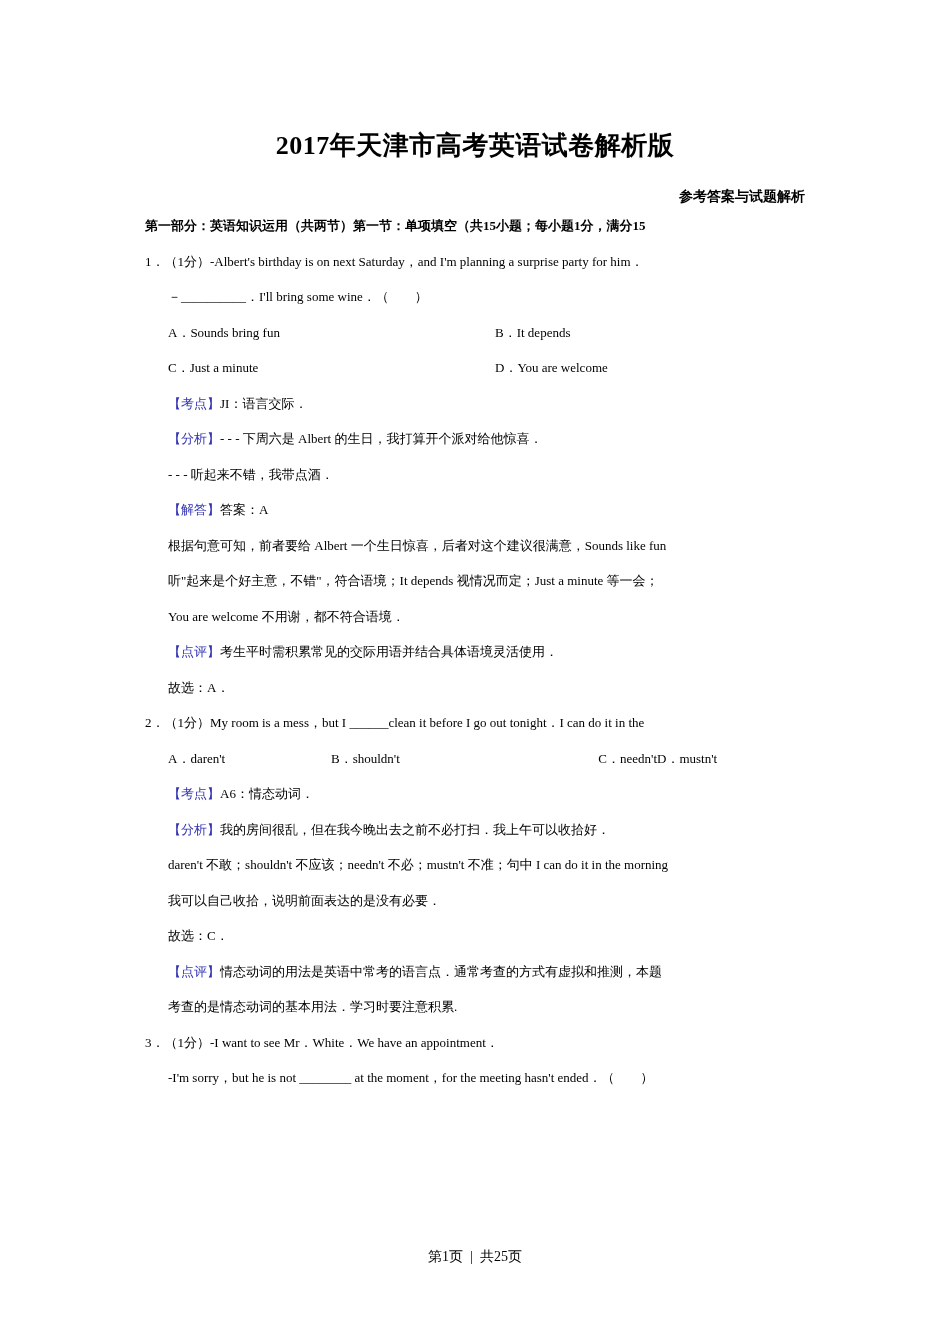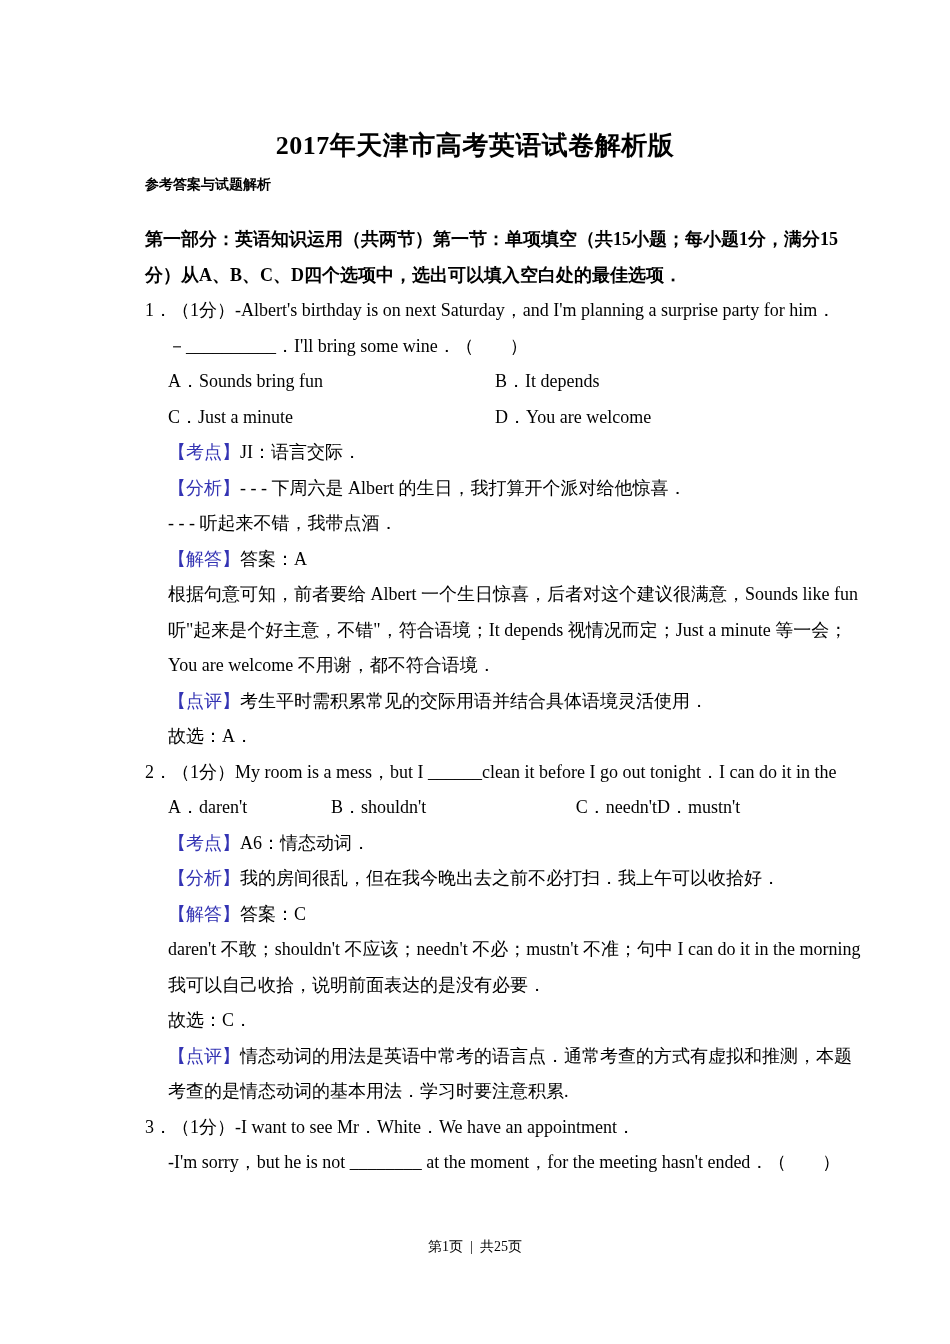--- a/index.html
+++ b/index.html
@@ -9,53 +9,52 @@
     font-family:"Liberation Serif","DejaVu Serif",serif;
     color:#000000;
     position:relative;
     overflow:hidden;
     --accent:#3333b3;
   }
   .page { position:relative; width:950px; height:1344px; background:#ffffff; }
   .content { padding:130px 145px 0 145px; }
   .doc-title {
     text-align:center; font-size:26px; font-weight:bold;
-    line-height:32px; margin-bottom:14px; letter-spacing:0.5px;
+    line-height:32px; margin-bottom:26px; letter-spacing:0.5px;
   }
   .doc-subtitle {
-    text-align:left; font-size:14px; font-weight:bold;
-    line-height:18px; margin-bottom:28px;
+    text-align:right; font-size:14px; font-weight:bold;
+    line-height:18px; margin-bottom:2px;
   }
   .section-intro .line { font-weight:bold; }
   .line {
-    font-size:18px; line-height:35.5px; white-space:pre;
+    font-size:13px; line-height:35.5px; white-space:pre;
   }
   .indent { padding-left:23px; }
   .label { color:var(--accent); }
   .opt { display:inline-block; }
   .options2 .opt:nth-child(1){ width:327px; }
   .options4 .opt:nth-child(1){ width:163px; }
   .options4 .opt:nth-child(2){ width:166px; }
   .options4 .opt:nth-child(3){ width:160px;text-align:right; }
   .footer {
-    position:absolute; left:0; bottom:88px; width:100%;
+    position:absolute; left:0; bottom:78px; width:100%;
     text-align:center; font-size:14px; line-height:18px;
   }
   .footer .sep { margin:0 7px; }
 </style>
 </head>
 <body style="--accent: #3333b3; color: rgb(0, 0, 0); background: rgb(255, 255, 255);">
 
 <div class="page">
   <div class="content">
     <div class="doc-title">2017年天津市高考英语试卷解析版</div>
     <div class="doc-subtitle">参考答案与试题解析</div>
     <div class="section-intro">
       <div class="line">第一部分：英语知识运用（共两节）第一节：单项填空（共15小题；每小题1分，满分15</div>
-      <div class="line">分）从A、B、C、D四个选项中，选出可以填入空白处的最佳选项．</div>
     </div>
     <div class="questions">
         <div class="question">
           <div class="line">1．（1分）‐Albert's birthday is on next Saturday，and I'm planning a surprise party for him．</div>
           <div class="line indent">－__________．I'll bring some wine．（　　）</div>
           <div class="line indent options2"><span class="opt">A．Sounds bring fun</span><span class="opt">B．It depends</span></div>
           <div class="line indent options2"><span class="opt">C．Just a minute</span><span class="opt">D．You are welcome</span></div>
           <div class="line indent"><span class="label">【考点】</span><span>JI：语言交际．</span></div>
           <div class="line indent"><span class="label">【分析】</span><span>- - - 下周六是 Albert 的生日，我打算开个派对给他惊喜．</span></div>
           <div class="line indent">- - - 听起来不错，我带点酒．</div>
@@ -64,21 +63,20 @@
           <div class="line indent">听"起来是个好主意，不错"，符合语境；It depends 视情况而定；Just a minute 等一会；</div>
           <div class="line indent">You are welcome 不用谢，都不符合语境．</div>
           <div class="line indent"><span class="label">【点评】</span><span>考生平时需积累常见的交际用语并结合具体语境灵活使用．</span></div>
           <div class="line indent">故选：A．</div>
         </div>
         <div class="question">
           <div class="line">2．（1分）My room is a mess，but I ______clean it before I go out tonight．I can do it in the</div>
           <div class="line indent options4"><span class="opt">A．daren't</span><span class="opt">B．shouldn't</span><span class="opt">C．needn't</span><span class="opt">D．mustn't</span></div>
           <div class="line indent"><span class="label">【考点】</span><span>A6：情态动词．</span></div>
           <div class="line indent"><span class="label">【分析】</span><span>我的房间很乱，但在我今晚出去之前不必打扫．我上午可以收拾好．</span></div>
-          <div class="line indent"><span class="label">【解答】</span><span>答案：C</span></div>
           <div class="line indent">daren't 不敢；shouldn't 不应该；needn't 不必；mustn't 不准；句中 I can do it in the morning</div>
           <div class="line indent">我可以自己收拾，说明前面表达的是没有必要．</div>
           <div class="line indent">故选：C．</div>
           <div class="line indent"><span class="label">【点评】</span><span>情态动词的用法是英语中常考的语言点．通常考查的方式有虚拟和推测，本题</span></div>
           <div class="line indent">考查的是情态动词的基本用法．学习时要注意积累.</div>
         </div>
         <div class="question">
           <div class="line">3．（1分）‐I want to see Mr．White．We have an appointment．</div>
           <div class="line indent">‐I'm sorry，but he is not ________ at the moment，for the meeting hasn't ended．（　　）</div>
         </div>

